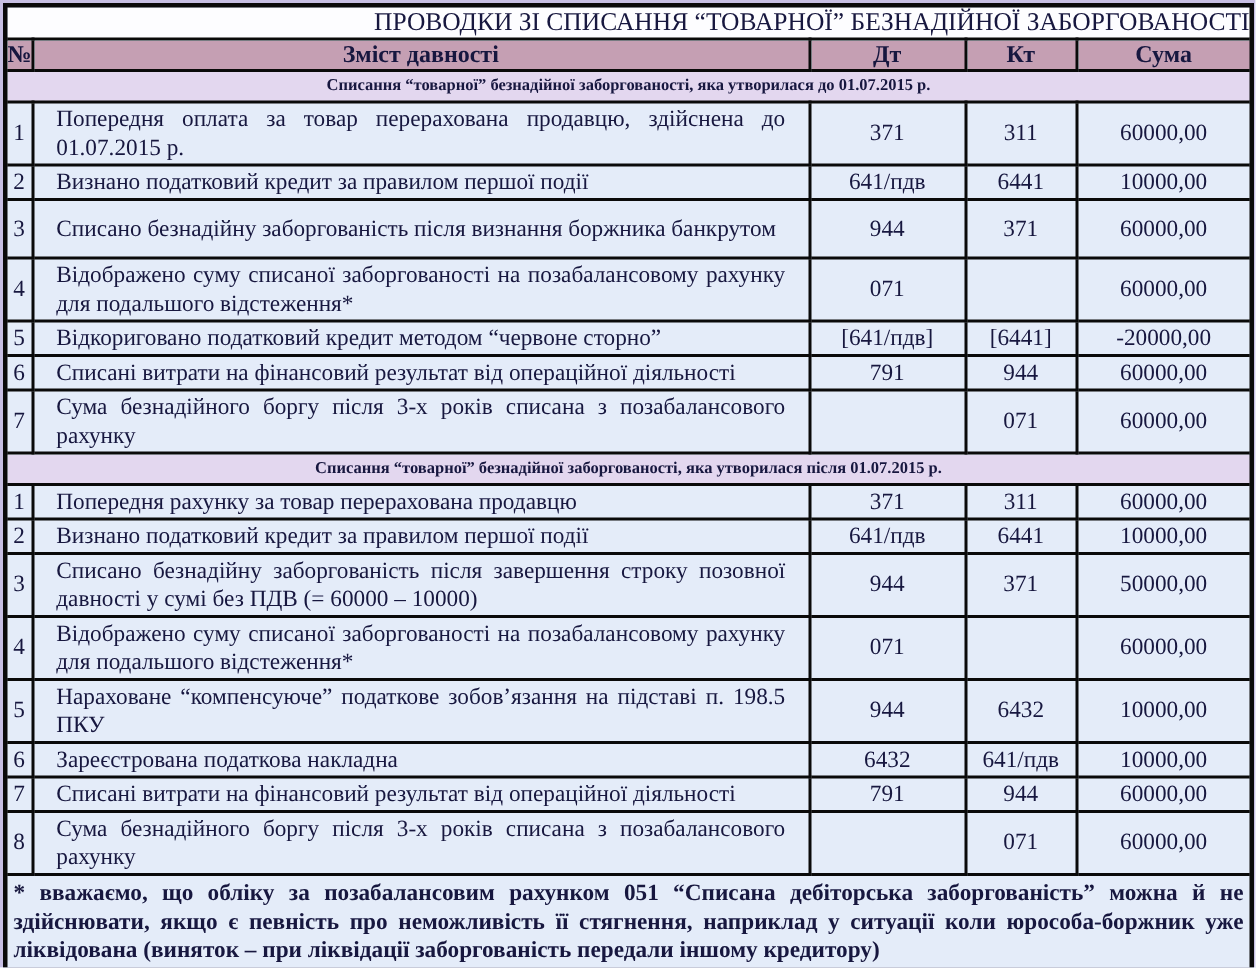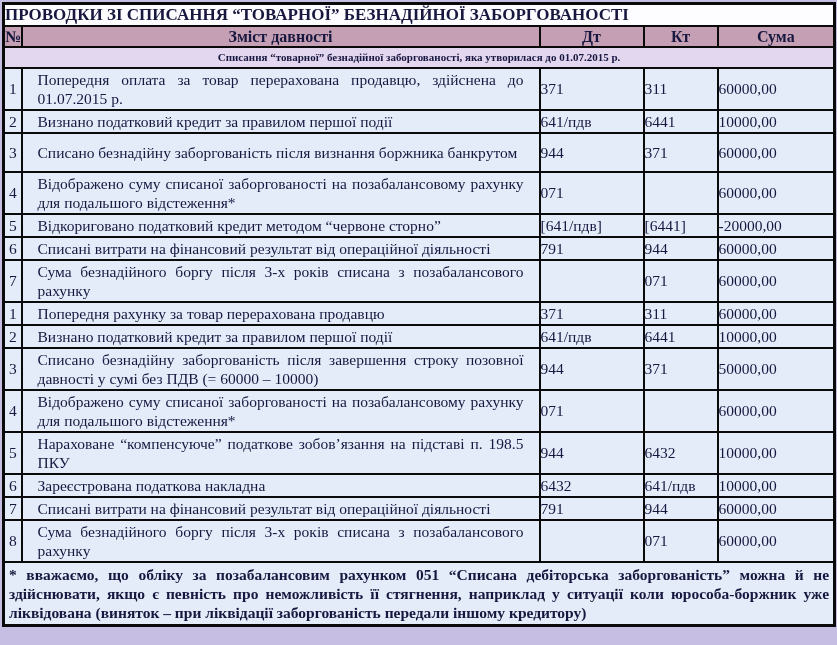--- a/index.html
+++ b/index.html
@@ -39,43 +39,43 @@
   
   tr.rt{height:22px;}
   tr.rh{height:17px;}
   tr.rs{height:19px;}
   tr.r1{height:20px;}
   tr.r2{height:39px;}
   tr.rf{height:58px;}
   
   td.title{
     background:var(--title-bg);
-    text-align:left;
-    font-weight:bold;
+    text-align:right;
+    font-weight:normal;
     font-size:17px;
   }
   th{
     background:var(--header-bg);
     text-align:center;
     font-weight:bold;
     font-size:16px;
   }
   td.section{
     background:var(--section-bg);
     text-align:center;
     font-weight:bold;
     font-size:11px;
   }
   td.c-num{text-align:center;background:var(--row-bg);}
   td.c-desc{
     text-align:justify;
     padding:1px 15px;
     background:var(--row-bg);
   }
-  td.c-acc,td.c-sum{background:var(--row-bg);}
+  td.c-acc,td.c-sum{text-align:center;background:var(--row-bg);}
   td.footnote{
     background:var(--footnote-bg);
     font-weight:bold;
     text-align:justify;
     padding:2px 4px;
     vertical-align:top;
   }
 </style>
 </head>
 <body>
@@ -150,20 +150,23 @@
       <td class="c-sum">60000,00</td>
     </tr>
     <tr class="r2">
       <td class="c-num">7</td>
       <td class="c-desc">Сума безнадійного боргу після 3-х років списана з позабалансового рахунку</td>
       <td class="c-acc"></td>
       <td class="c-acc">071</td>
       <td class="c-sum">60000,00</td>
     </tr>
 
+    <tr class="rs">
+      <td class="section" colspan="5">Списання “товарної” безнадійної заборгованості, яка утворилася після 01.07.2015 р.</td>
+    </tr>
 
     <tr class="r1">
       <td class="c-num">1</td>
       <td class="c-desc">Попередня рахунку за товар перерахована продавцю</td>
       <td class="c-acc">371</td>
       <td class="c-acc">311</td>
       <td class="c-sum">60000,00</td>
     </tr>
     <tr class="r1">
       <td class="c-num">2</td>

